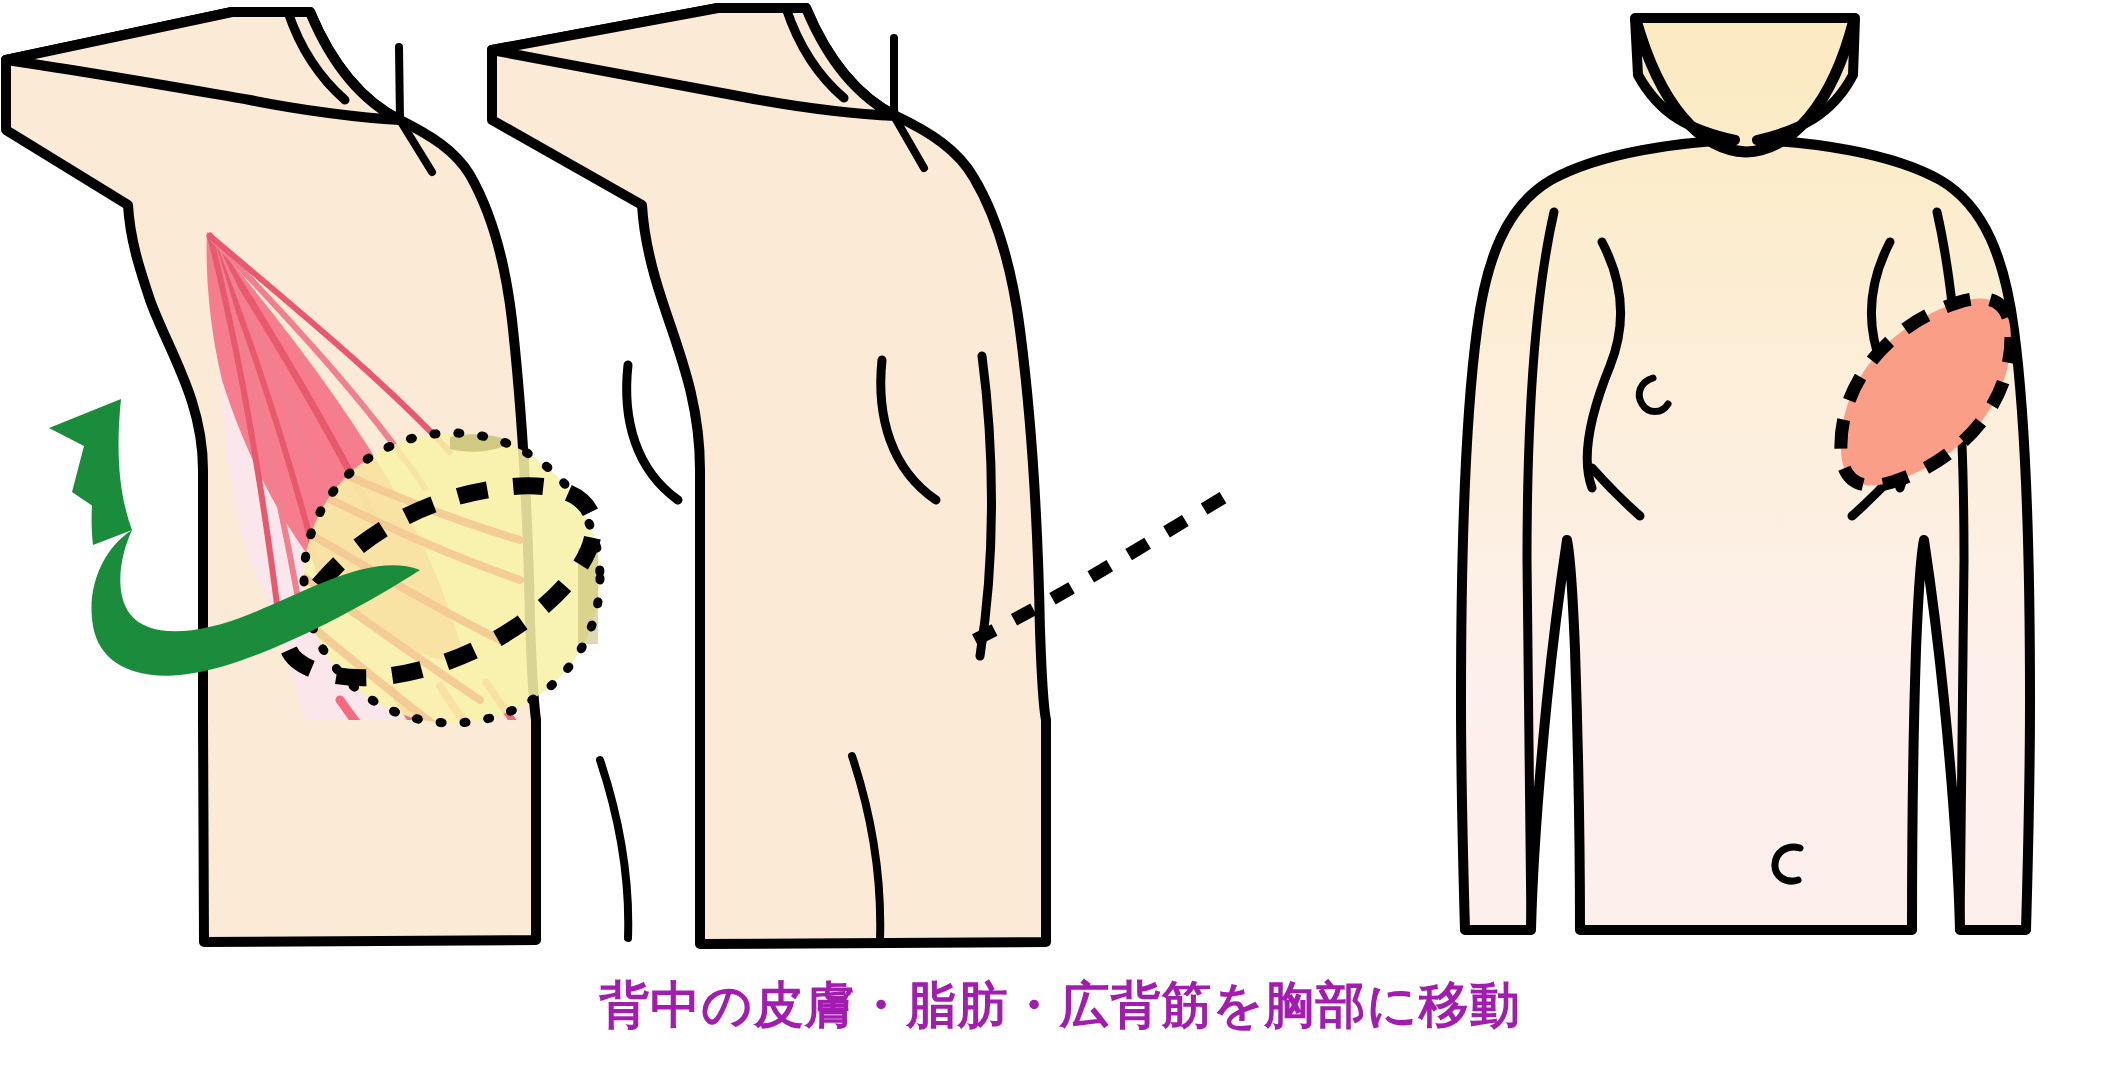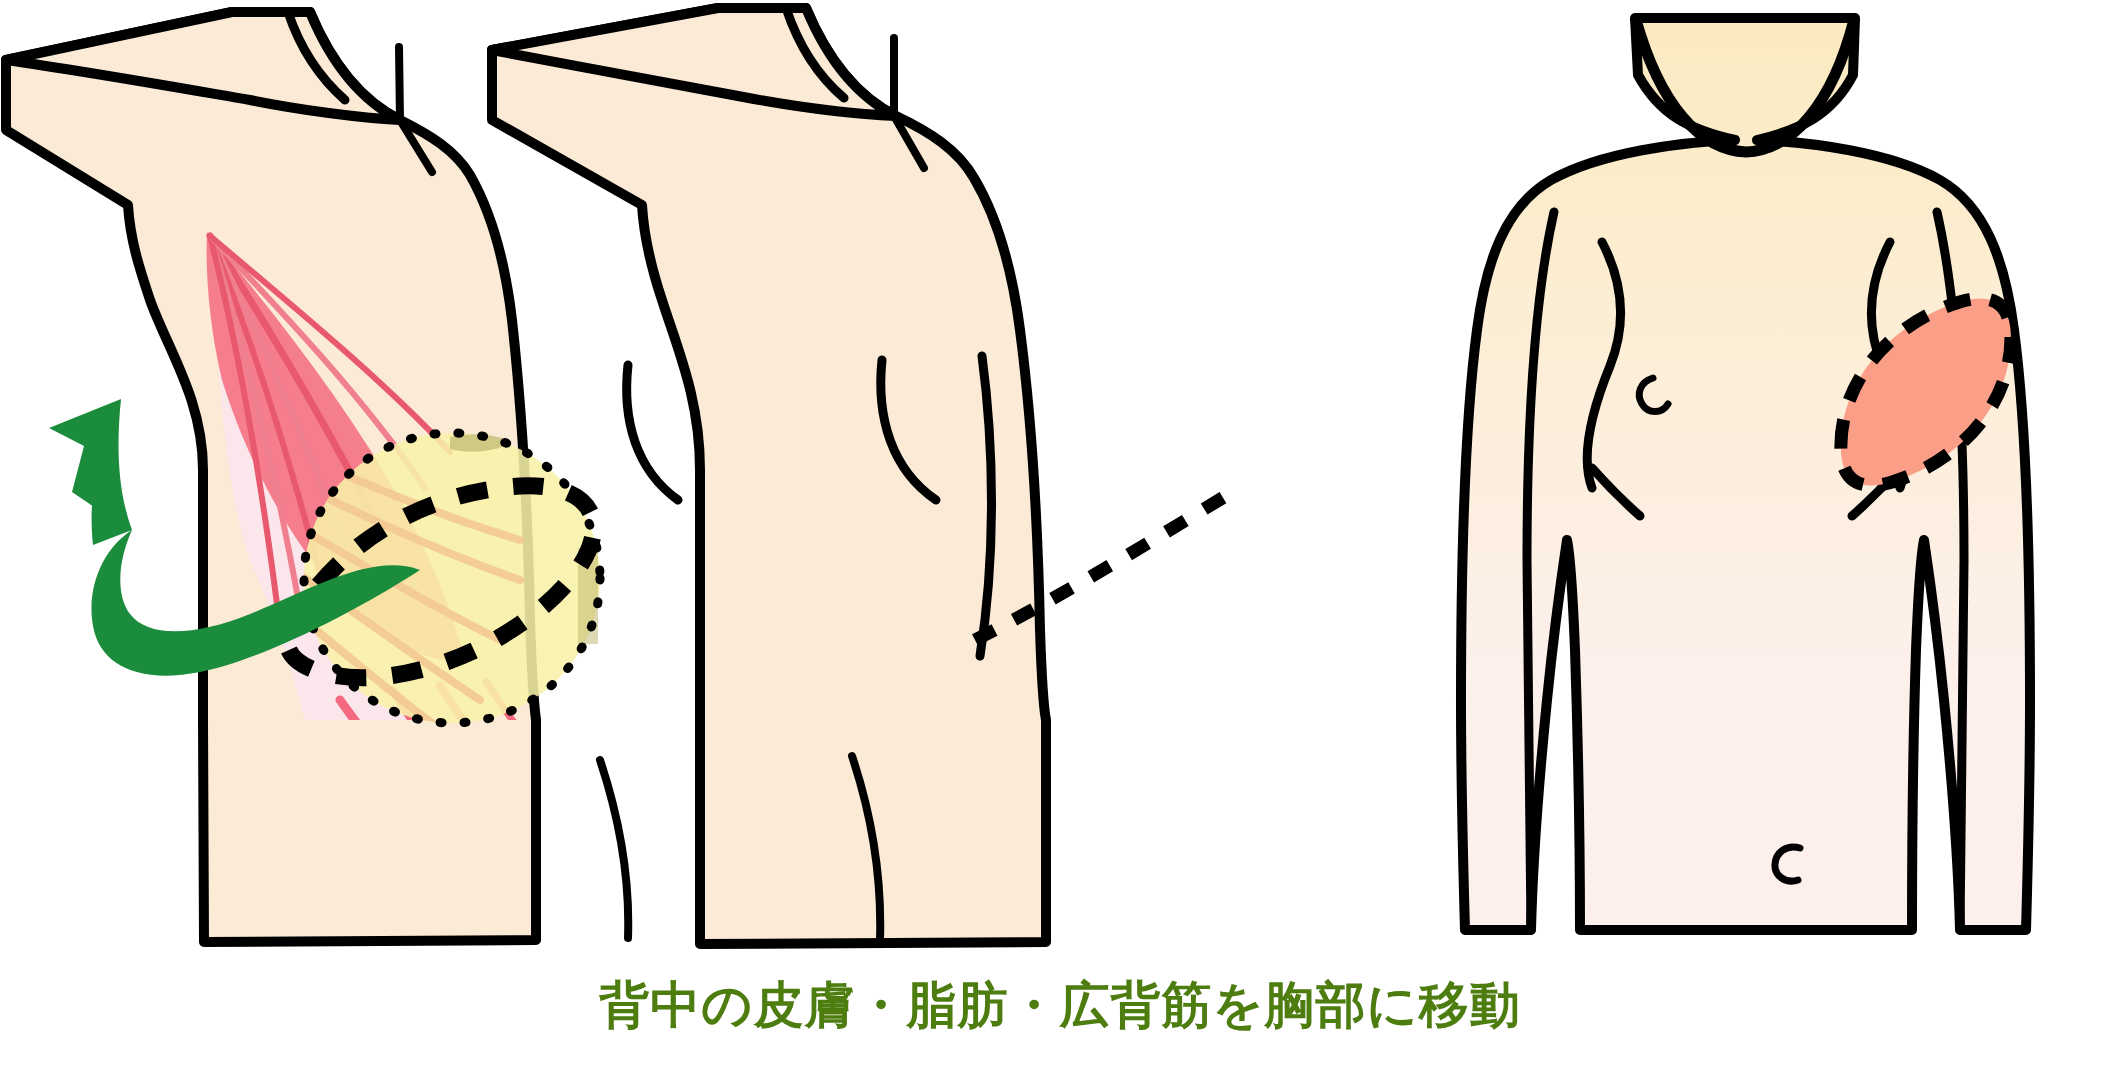--- a/index.html
+++ b/index.html
@@ -7,21 +7,21 @@
   body{
     width:2120px;height:1083px;
     font-family:"Liberation Sans","DejaVu Sans",sans-serif;
     overflow:hidden;position:relative;
   }
   #figure{position:absolute;left:0;top:0;width:2120px;height:1083px;}
   #figure svg{display:block;width:2120px;height:1083px;}
   .caption{
     position:absolute;left:0;top:980px;width:2120px;
     text-align:center;
-    font-size:50px;font-weight:bold;color:#4d7c0f;
+    font-size:50px;font-weight:bold;color:#a21caf;
     letter-spacing:0.02em;
     font-family:"DejaVu Sans","Liberation Sans",sans-serif;
     white-space:nowrap;
     line-height:1.0;
   }
 </style>
 </head>
 <body>
 
 <div id="figure">

